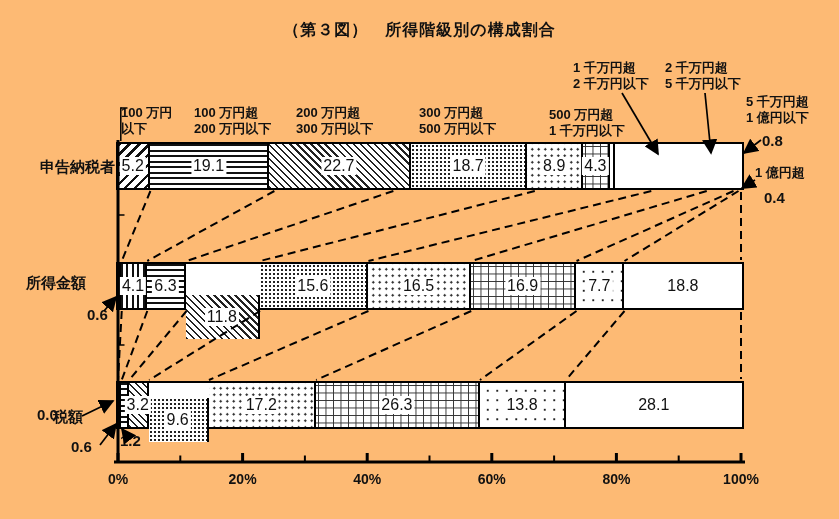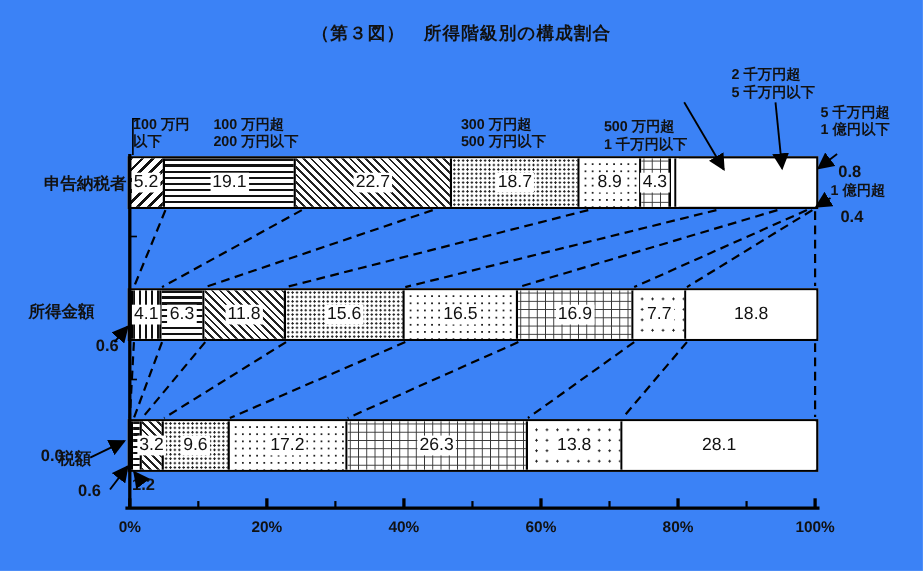--- a/index.html
+++ b/index.html
@@ -1,16 +1,16 @@
 <!DOCTYPE html>
 <html><head>
 <meta charset="utf-8">
 <style>
   html,body{margin:0;padding:0;background:#fff;}
-  .stage{position:relative;width:839px;height:519px;background:#3b82f6;overflow:hidden;
+  .stage{position:relative;width:839px;height:519px;background:#fdba74;overflow:hidden;
          font-family:"Liberation Sans","DejaVu Sans",sans-serif;color:#111;}
   .title{position:absolute;left:0;right:0;top:20px;text-align:center;
          font-size:16px;font-weight:700;letter-spacing:1px;}
   .cat{position:absolute;font-size:13px;line-height:16px;white-space:nowrap;font-weight:600;}
   .rowlbl{position:absolute;font-size:15px;font-weight:600;white-space:nowrap;}
   .num{position:absolute;font-size:15px;font-weight:600;white-space:nowrap;}
   .bar{position:absolute;border:2.5px solid #000;box-sizing:border-box;display:flex;background:#fff;z-index:1;}
   .seg{position:relative;box-sizing:border-box;height:100%;background-color:#fff;}
   .seg.sep{border-right:2px solid #000;}
   .val{position:absolute;left:50%;top:50%;transform:translate(-50%,-50%);
@@ -37,45 +37,53 @@
   <div class="title">（第３図）　所得階級別の構成割合</div>
 
   <div class="cat" style="left:121px;top:105px">
     <div>100 万円</div>
     <div>以下</div>
   </div>
   <div class="cat" style="left:194px;top:105px">
     <div>100 万円超</div>
     <div>200 万円以下</div>
   </div>
+  <div class="cat" style="left:296px;top:105px">
+    <div>200 万円超</div>
+    <div>300 万円以下</div>
+  </div>
   <div class="cat" style="left:419px;top:105px">
     <div>300 万円超</div>
     <div>500 万円以下</div>
   </div>
   <div class="cat" style="left:549px;top:107px">
     <div>500 万円超</div>
     <div>1 千万円以下</div>
   </div>
+  <div class="cat" style="left:573px;top:60px">
+    <div>1 千万円超</div>
+    <div>2 千万円以下</div>
+  </div>
   <div class="cat" style="left:665px;top:60px">
     <div>2 千万円超</div>
     <div>5 千万円以下</div>
   </div>
   <div class="cat" style="left:746px;top:94px">
     <div>5 千万円超</div>
     <div>1 億円以下</div>
   </div>
   <div class="cat" style="left:755px;top:165px">
     <div>1 億円超</div>
   </div>
 
   <div class="rowlbl" style="left:25px;top:158px;width:90px;text-align:right">申告納税者</div>
   <div class="rowlbl" style="left:26px;top:274px;width:60px;text-align:center">所得金額</div>
   <div class="rowlbl" style="left:47px;top:408px;width:36px;text-align:right">税額</div>
 
-  <div class="num" style="left:762px;top:148px">0.8</div>
+  <div class="num" style="left:762px;top:132px">0.8</div>
   <div class="num" style="left:764px;top:189px">0.4</div>
   <div class="num" style="left:87px;top:306px">0.6</div>
   <div class="num" style="left:37px;top:406px">0.0</div>
   <div class="num" style="left:71px;top:438px">0.6</div>
   <div class="num" style="left:120px;top:432px">1.2</div>
 
   <div id="bars-host">
       <div class="bar" style="left: 115.5px; top: 142px; width: 628px; height: 48px;">
         <div class="seg pat-diagonal-up sep" style="width: 5.2%;">
           <span class="val">5.2</span>
@@ -99,21 +107,21 @@
         <div class="seg pat-plain" style="width: 0.4%;"></div>
       </div>
       <div class="bar" style="left: 115.5px; top: 262px; width: 628px; height: 48px; text-align: center;">
         <div class="seg pat-diagonal-up sep" style="width: 0.6%;"></div>
         <div class="seg pat-vertical-lines sep" style="width: 4.1%;">
           <span class="val">4.1</span>
         </div>
         <div class="seg pat-horizontal-lines sep" style="width: 6.3%;">
           <span class="val">6.3</span>
         </div>
-        <div class="seg pat-diagonal-down sep" style="width: 11.8%;">
+        <div class="seg pat-diagonal-down sep" style="width: 11.8%; margin-top: 31px;">
           <span class="val">11.8</span>
         </div>
         <div class="seg pat-dots-dense sep" style="width: 17.4%;">
           <span class="val">15.6</span>
         </div>
         <div class="seg pat-dots-medium sep" style="width: 16.5%;">
           <span class="val">16.5</span>
         </div>
         <div class="seg pat-grid sep" style="width: 16.9%;">
           <span class="val">16.9</span>
@@ -124,21 +132,21 @@
         <div class="seg pat-plain" style="width: 18.8%;">
           <span class="val">18.8</span>
         </div>
       </div>
       <div class="bar" style="left: 115.5px; top: 381px; width: 628px; height: 48px;">
         <div class="seg pat-vertical-lines sep" style="width: 0.6%;"></div>
         <div class="seg pat-horizontal-lines sep" style="width: 1.2%;"></div>
         <div class="seg pat-diagonal-down sep" style="width: 3.2%;">
           <span class="val">3.2</span>
         </div>
-        <div class="seg pat-dots-dense sep" style="width: 9.6%;">
+        <div class="seg pat-dots-dense sep" style="width: 9.6%; margin-top: 15px;">
           <span class="val">9.6</span>
         </div>
         <div class="seg pat-dots-medium sep" style="width: 17.2%;">
           <span class="val">17.2</span>
         </div>
         <div class="seg pat-grid sep" style="width: 26.3%;">
           <span class="val">26.3</span>
         </div>
         <div class="seg pat-dots-sparse sep" style="width: 13.8%;">
           <span class="val">13.8</span>

